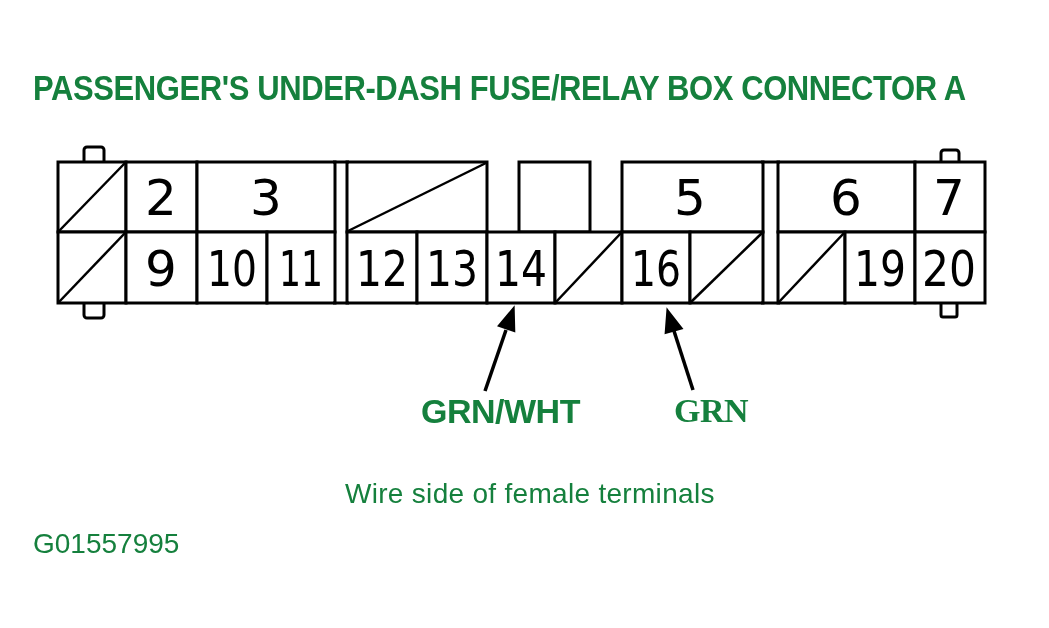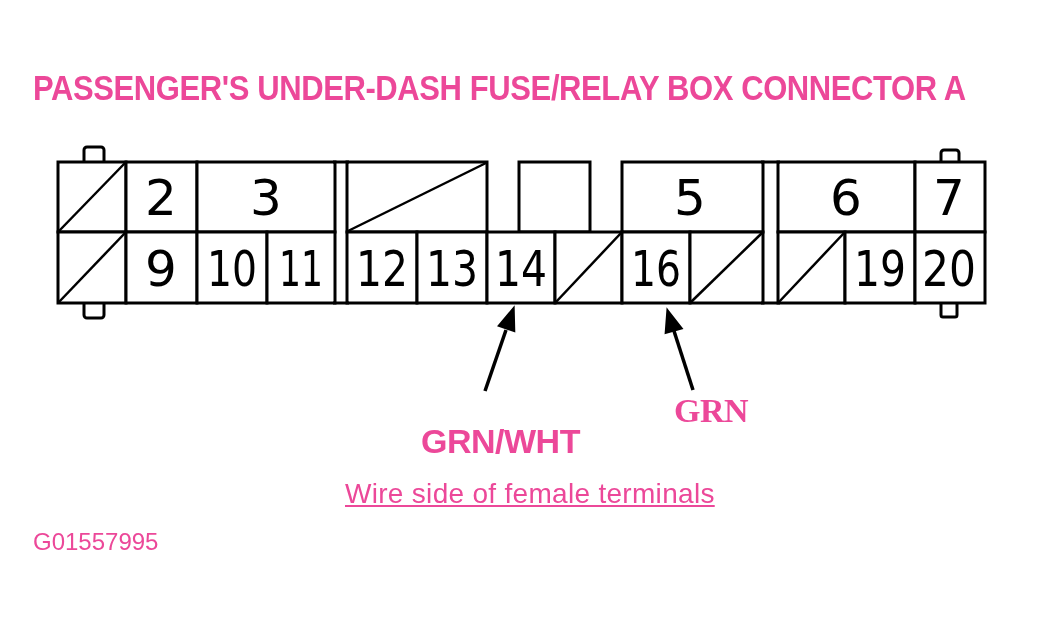--- a/index.html
+++ b/index.html
@@ -2,21 +2,21 @@
 <html><head>
 <meta charset="utf-8">
 <style>
   html, body { margin: 0; padding: 0; background: #ffffff; }
   #page {
     position: relative;
     width: 1049px;
     height: 572px;
     background: #ffffff;
     font-family: "Liberation Sans", sans-serif;
-    color: #ec4899;
+    color: #15803d;
     overflow: hidden;
   }
   .title {
     position: absolute;
     left: 33px;
     top: 68px;
     font-size: 31px;
     font-weight: bold;
     letter-spacing: -0.4px;
     white-space: nowrap;
@@ -32,27 +32,26 @@
     line-height: 1;
     white-space: nowrap;
   }
   .caption {
     position: absolute;
     left: 345px;
     top: 478px;
     font-size: 28px;
     letter-spacing: 0.3px;
     white-space: nowrap;
-    text-decoration: underline;
   }
   .figure-id {
     position: absolute;
     left: 33px;
     top: 528px;
-    font-size: 24px;
+    font-size: 28px;
     white-space: nowrap;
   }
   text {
     font-family: "DejaVu Sans", sans-serif;
     fill: #000;
   }
 </style>
 </head>
 <body>
 
@@ -129,20 +128,20 @@
     </g>
 
     <g stroke="#000" stroke-width="3.5" fill="#000">
       <line x1="485" y1="391" x2="506" y2="330"></line>
       <polygon points="513,310 513.5,330 500,325.5"></polygon>
       <line x1="693" y1="390" x2="674" y2="331"></line>
       <polygon points="668,312 680.5,328 666.5,332"></polygon>
     </g>
   </svg>
 
-  <div class="wire-label" style="left:421px; top:394px;margin-top:30px;">GRN/WHT</div>
+  <div class="wire-label" style="left:421px; top:394px;">GRN/WHT</div>
   <div class="wire-label" style="left:674px; top:394px;font-family:Liberation Serif, serif;">GRN</div>
 
   <div class="caption">Wire side of female terminals</div>
 
   <div class="figure-id">G01557995</div>
 
 </div>
 
 </body></html>

